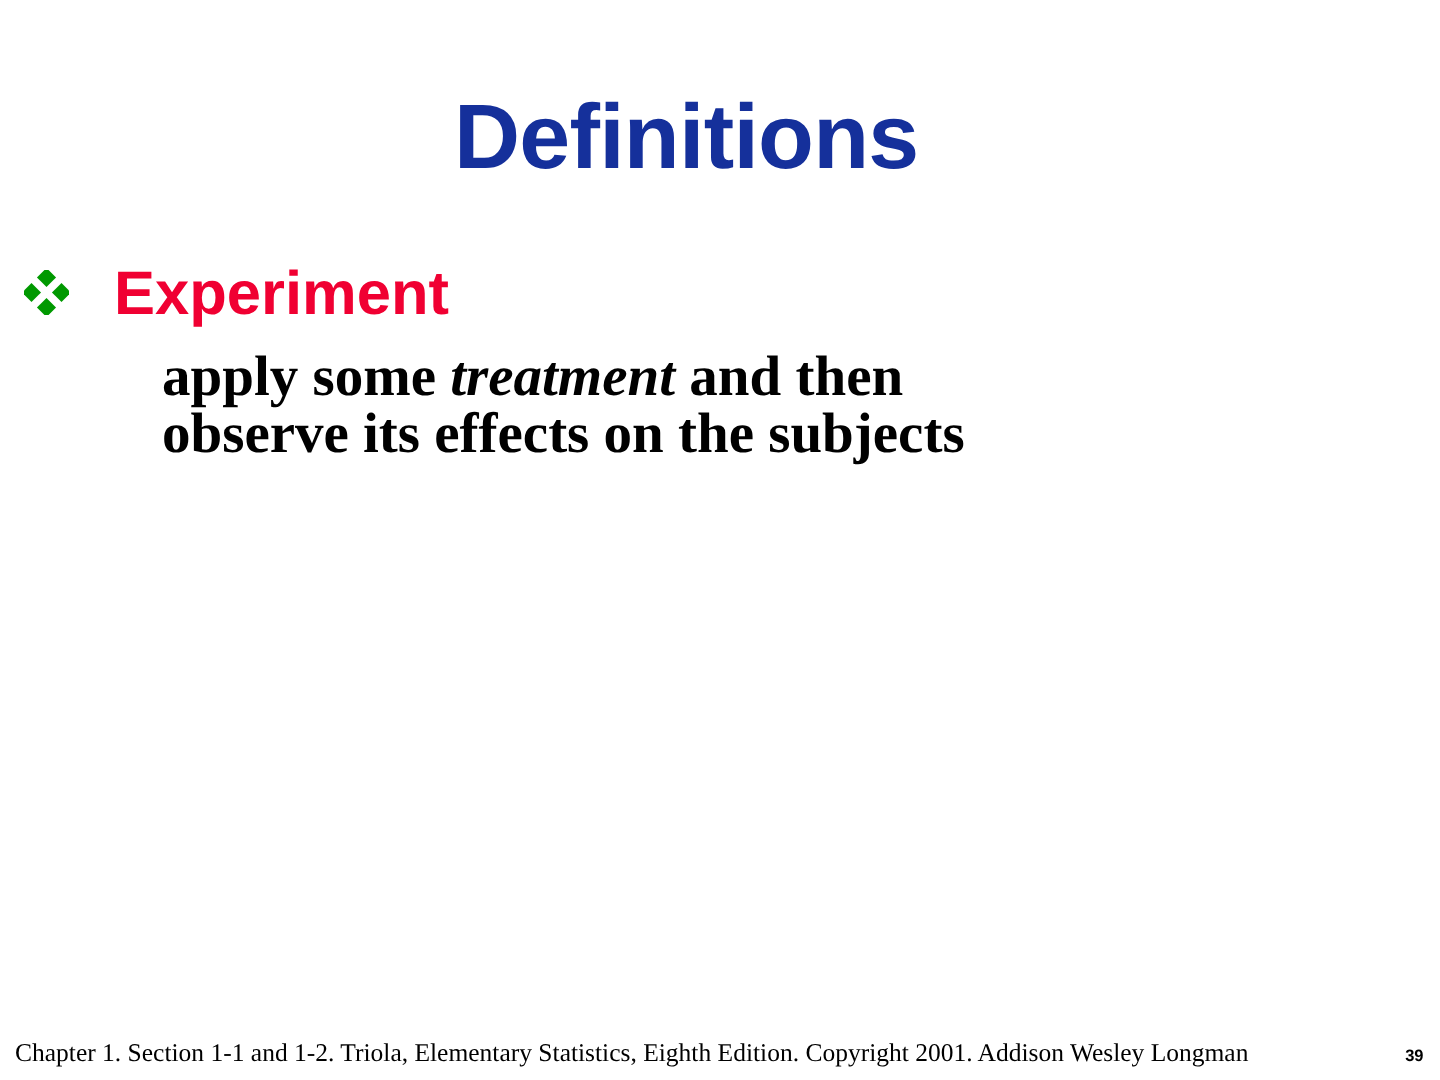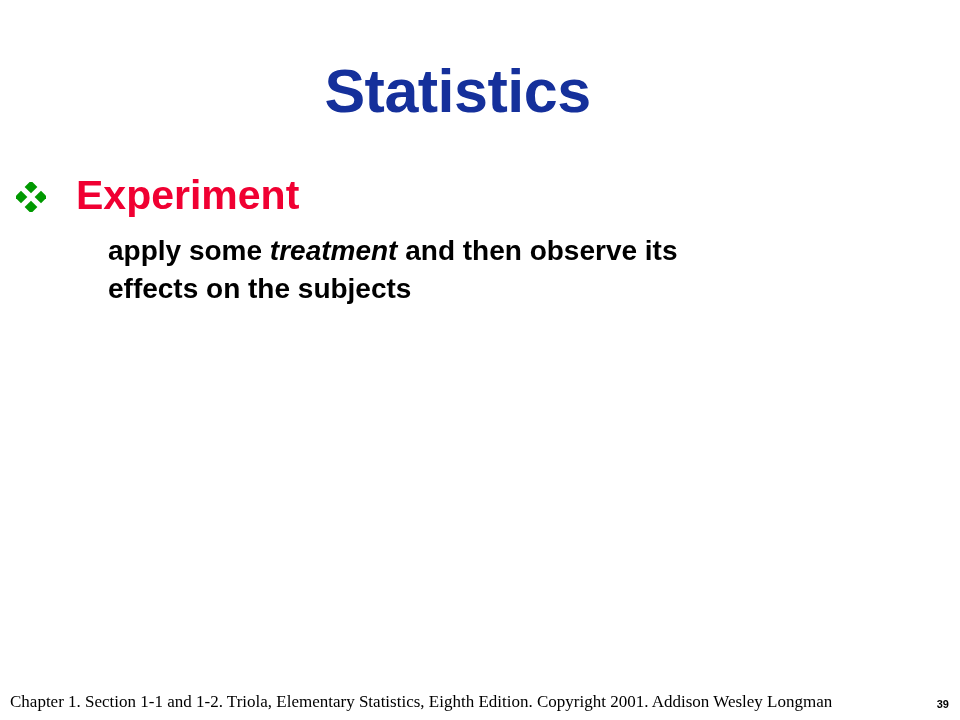--- a/index.html
+++ b/index.html
@@ -40,21 +40,21 @@
   
   .body-block {
     position: absolute;
     left: 14px;
     top: 172px;
     width: 900px;
   }
 
   .bullet-row {
     display: flex;
-    align-items: flex-end;
+    align-items: flex-start;
     margin: 0;
     padding: 0;
   }
 
   .bullet-icon {
     flex: 0 0 auto;
     width: 34px;
     height: 44px;
     margin-right: 28px;
     position: relative;
@@ -72,23 +72,23 @@
     font-family: "Liberation Sans", sans-serif;
     font-weight: bold;
     font-size: 41px;
     line-height: 46px;
     color: #F00032;
     white-space: nowrap;
   }
 
   .sub-text {
     margin: 14px 0 0 94px;
-    font-family: Liberation Sans, sans-serif;
+    font-family: Liberation Serif, serif;
     font-weight: bold;
-    font-size: 28px;
+    font-size: 38px;
     line-height: 38px;
     color: #000000;
     width: 580px;
   }
 
   .sub-text .em {
     font-style: italic;
     font-weight: bold;
   }
 
@@ -114,21 +114,21 @@
     font-size: 11px;
     line-height: 20px;
     color: #000000;
   }
 </style>
 </head>
 <body>
 
 <div class="slide">
 
-  <div class="slide-title">Statistics</div>
+  <div class="slide-title">Definitions</div>
 
   <div class="body-block">
 
     <div class="bullet-row">
 
       <span class="bullet-icon">
         <svg width="30" height="30" viewBox="0 0 30 30" aria-hidden="true">
           <g fill="#009900">
             <rect x="10.5" y="0.5" width="9" height="9" transform="rotate(45 15 5)"></rect>
             <rect x="0.5" y="10.5" width="9" height="9" transform="rotate(45 5 15)"></rect>

